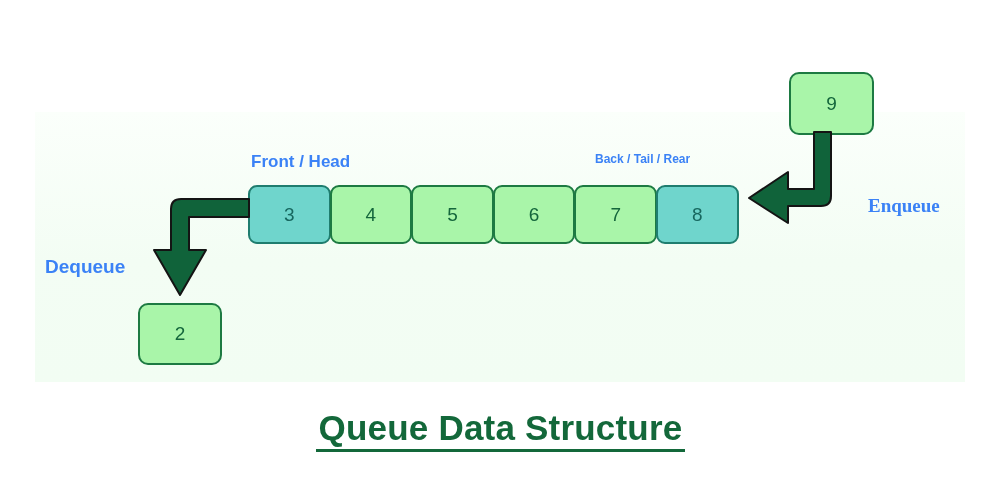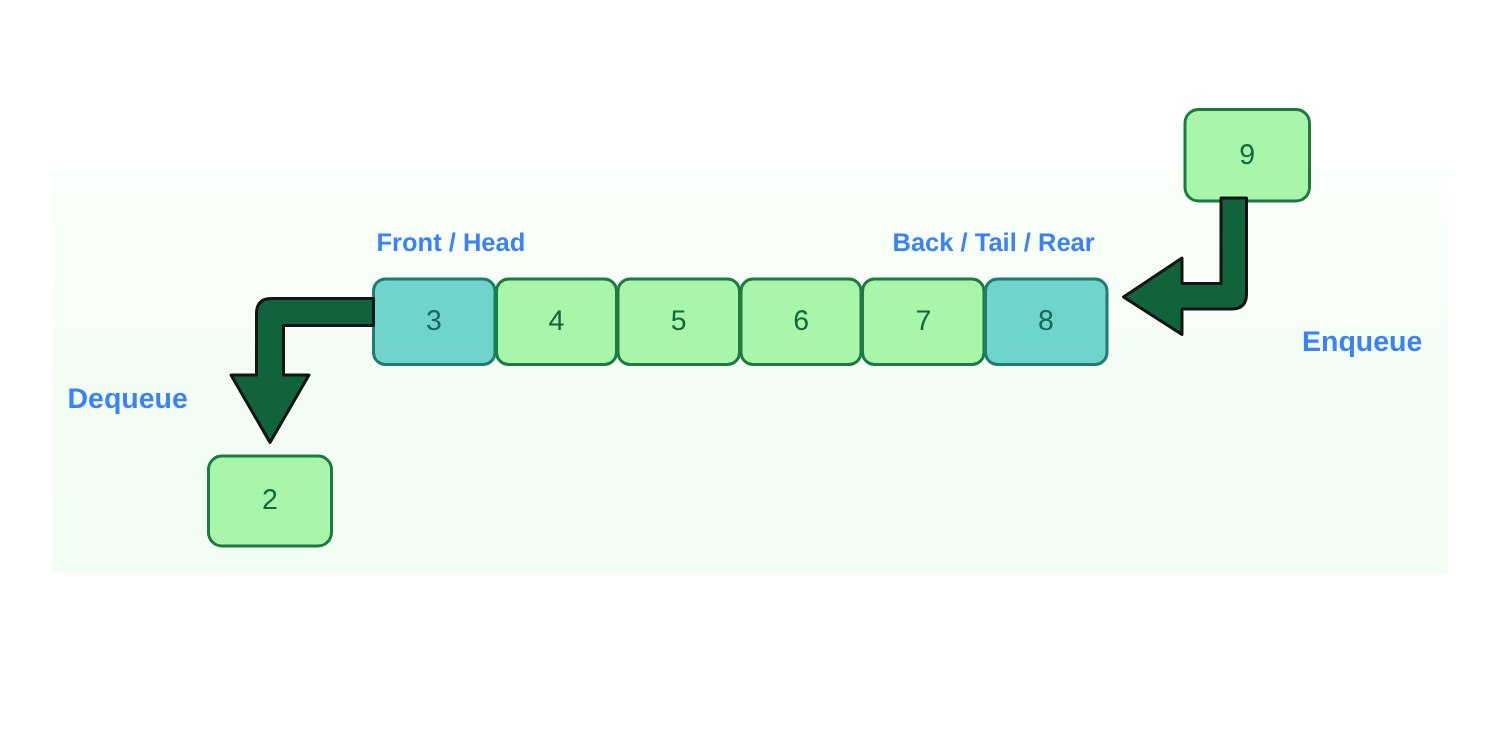--- a/index.html
+++ b/index.html
@@ -92,26 +92,27 @@
     white-space: nowrap;
   }
   #lbl-front {
     left: 251px;
     top: 152px;
     font-size: 17px;
   }
   #lbl-back {
     left: 595px;
     top: 152px;
-    font-size: 17px;
+    font-size: 12px;
   }
   #lbl-enqueue {
     left: 868px;
-    top: 218px;
-    font-size: 19px;
+    top: 195px;
+    font-size: 19px;
+    font-family: Liberation Serif, serif;
   }
   #lbl-dequeue {
     left: 45px;
     top: 256px;
     font-size: 19px;
     text-align: right;
   }
 
   
   .arrow-svg {
@@ -193,14 +194,17 @@
              L 40,61
              L 66,61
              L 66,4
              Z" fill="#10633a" stroke="#141414" stroke-width="2" stroke-linejoin="round"></path>
   </svg>
 
   <div class="lbl" id="lbl-enqueue">Enqueue</div>
 
   <div class="lbl" id="lbl-dequeue">Dequeue</div>
 
+  <div id="title">
+    <span class="u">Queue Data Structure</span>
+  </div>
 
 </div>
 
 </body></html>

